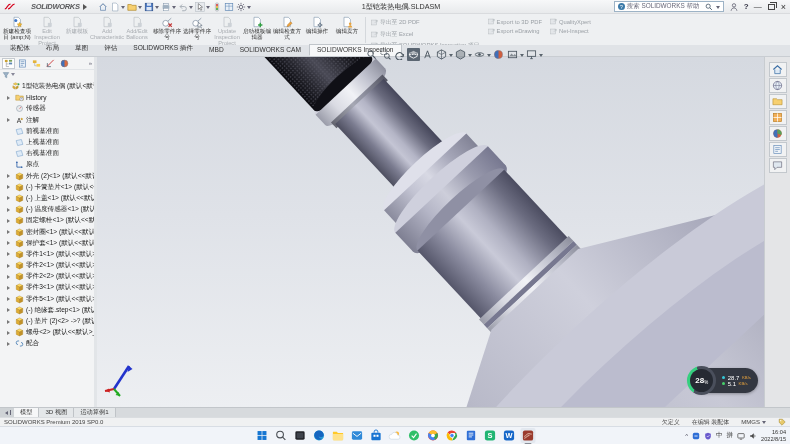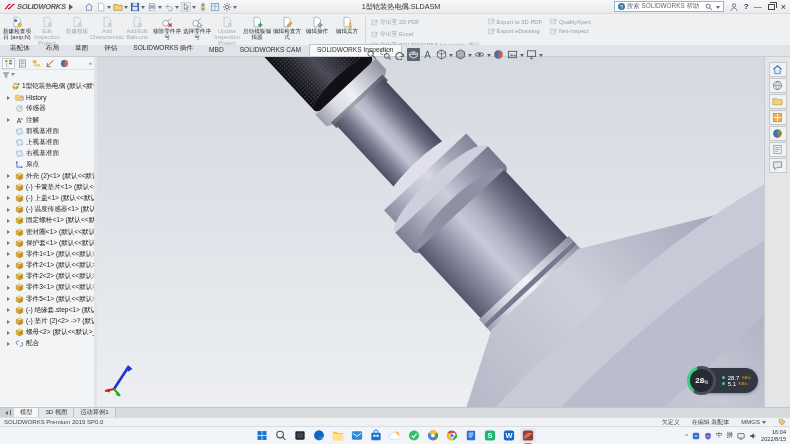--- a/index.html
+++ b/index.html
@@ -2,21 +2,21 @@
 <html><head>
 <meta charset="utf-8">
 <style>
   *{box-sizing:border-box;margin:0;padding:0}
   html,body{width:790px;height:444px;overflow:hidden}
   body{font-family:"Liberation Sans",sans-serif;background:#e9ebee;position:relative;-webkit-font-smoothing:antialiased}
   svg{display:block}
 
   
   .titlebar{position:absolute;top:0;left:0;right:0;height:14px;display:flex;align-items:center;padding:0 4px;background:linear-gradient(#f7f8f9,#e8eaec);border-bottom:1px solid #d9dbde;z-index:9;font-size:7px;color:#444}
-  .logo{display:flex;align-items:center;gap:0}
+  .logo{display:flex;align-items:center;gap:14px}
   .logo-text{font-weight:700;font-style:italic;color:#595a5c;font-size:7.5px;letter-spacing:-.3px}
   .logo-arrow{width:0;height:0;border:3px solid transparent;border-left:4px solid #555;margin:0 3px}
   .qat{display:flex;align-items:center;margin-left:4px}
   .qbtn{display:flex;align-items:center;height:12px;padding:0 1px}
   .qbtn svg{width:10px;height:10px}
   .caret{width:0;height:0;border:2px solid transparent;border-top:3px solid #667;margin-left:1px;margin-top:4px}
   .win-title{position:absolute;left:12px;right:0;top:0;height:14px;line-height:14px;text-align:center;font-size:7.2px;color:#333;pointer-events:none}
   .title-right{margin-left:auto;display:flex;align-items:center;gap:5px;z-index:2}
   .search-box{display:flex;align-items:center;gap:2px;border:1px solid #9db3c6;background:#fff;height:11px;padding:0 3px;width:110px;font-size:6.4px;color:#667}
   .help-circle{width:7px;height:7px;border-radius:50%;background:#3a79a8;color:#fff;font-size:5.2px;display:flex;align-items:center;justify-content:center;flex:none}

